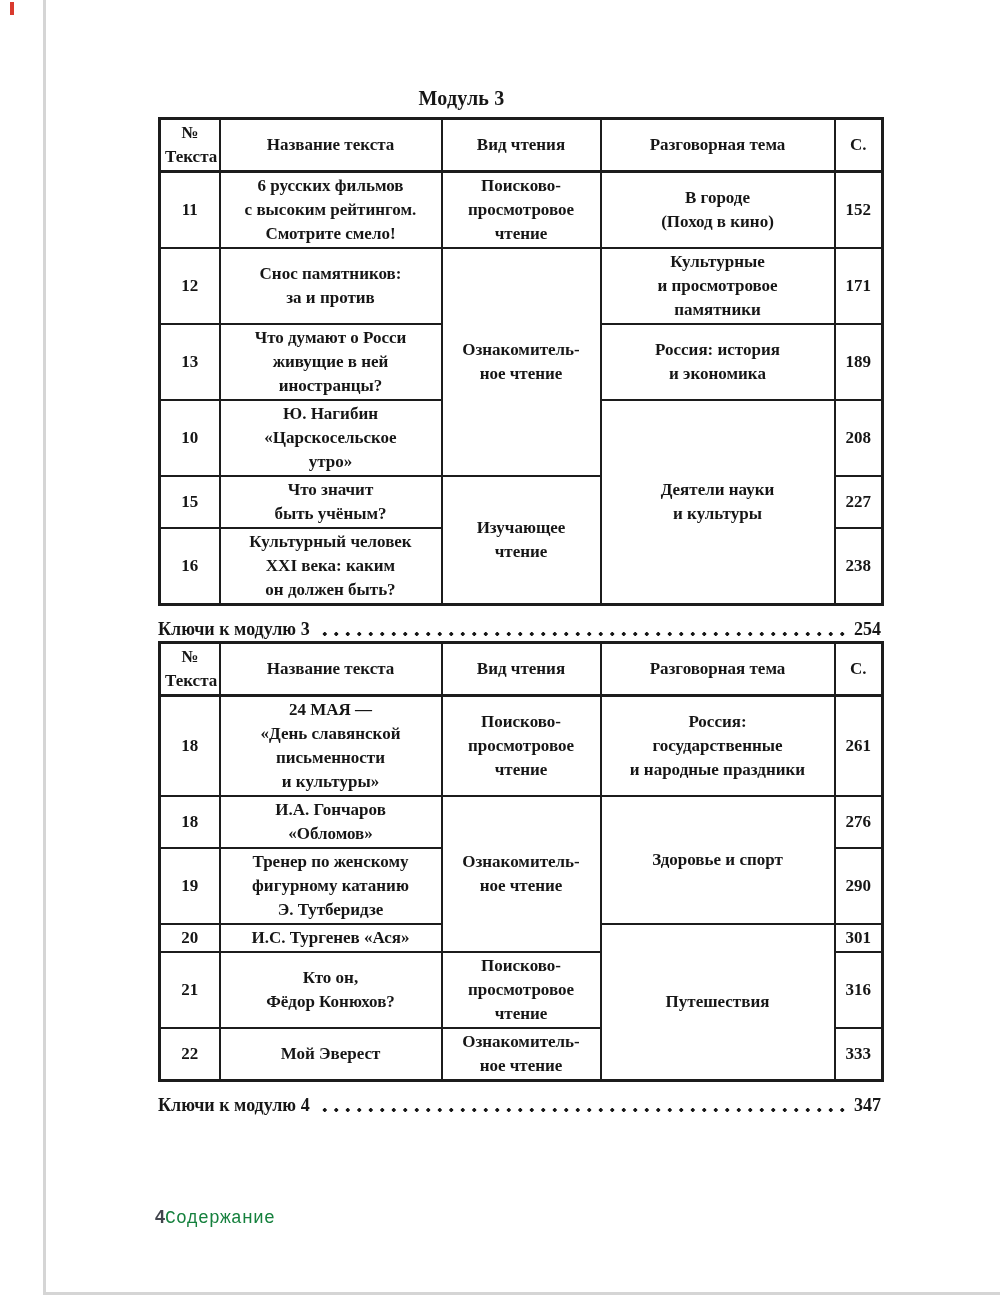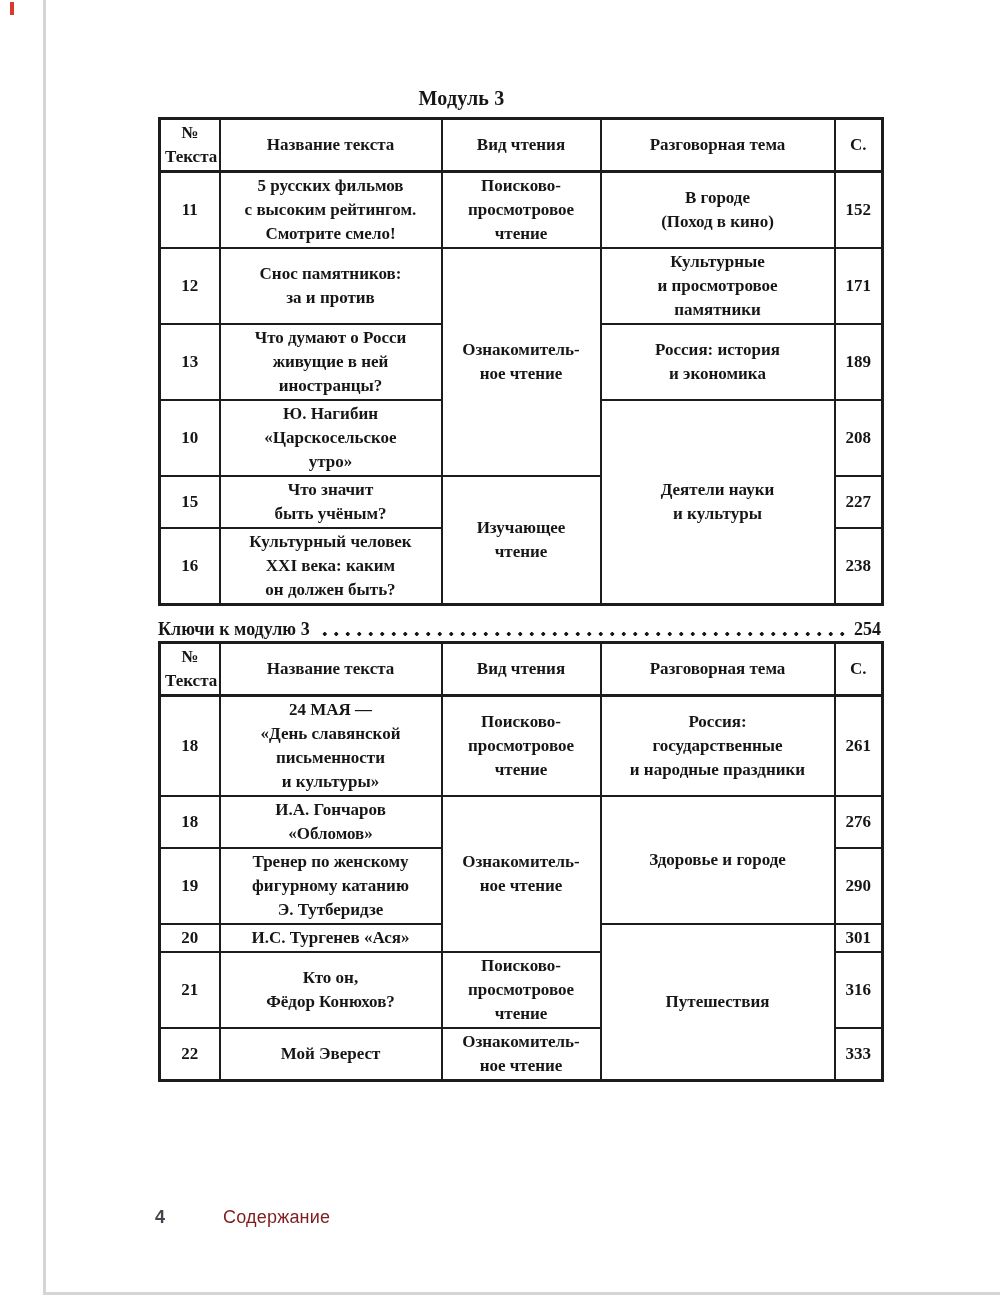--- a/index.html
+++ b/index.html
@@ -50,21 +50,21 @@
     background-image:radial-gradient(circle, #161616 1.7px, transparent 1.9px);
     background-size:11.5px 6px; background-repeat:repeat-x; background-position:0 100%;
   }
 
   .page-footer {
     position:absolute; left:155px; top:1207px;
     font-family:"Liberation Sans", sans-serif; font-size:18px;
     display:flex; align-items:baseline;
   }
   .footer-page-number { color:#42454d; font-weight:bold; }
-  .footer-section { color:#7f1d1d; margin-left:58px; letter-spacing:.2px; }
+  .footer-section { color:#15803d; letter-spacing:.2px;font-family:Liberation Mono, monospace; }
 </style>
 </head>
 <body>
 
 <div class="red-mark"></div>
 
 <div class="page-sheet">
   <div class="content">
 
     <div class="module-title m3-title">Модуль 3</div>
@@ -83,21 +83,21 @@
 Текста</th>
           <th>Название текста</th>
           <th>Вид чтения</th>
           <th>Разговорная тема</th>
           <th>С.</th>
         </tr>
       </thead>
       <tbody>
         <tr style="height:73px">
           <td>11</td>
-          <td>5 русских фильмов
+          <td>6 русских фильмов
 с высоким рейтингом.
 Смотрите смело!</td>
           <td>Поисково-
 просмотровое
 чтение</td>
           <td>В городе
 (Поход в кино)</td>
           <td>152</td>
         </tr>
         <tr style="height:75px">
@@ -186,21 +186,21 @@
 государственные
 и народные праздники</td>
           <td>261</td>
         </tr>
         <tr style="height:50px">
           <td>18</td>
           <td>И.А. Гончаров
 «Обломов»</td>
           <td rowspan="3">Ознакомитель-
 ное чтение</td>
-          <td rowspan="2">Здоровье и городе</td>
+          <td rowspan="2">Здоровье и спорт</td>
           <td>276</td>
         </tr>
         <tr style="height:75px">
           <td>19</td>
           <td>Тренер по женскому
 фигурному катанию
 Э. Тутберидзе</td>
           <td>290</td>
         </tr>
         <tr style="height:25px">
@@ -221,20 +221,25 @@
         <tr style="height:50px">
           <td>22</td>
           <td>Мой Эверест</td>
           <td>Ознакомитель-
 ное чтение</td>
           <td>333</td>
         </tr>
       </tbody>
     </table>
 
+    <div class="keys-line">
+      <span>Ключи к модулю 4</span>
+      <span class="keys-leader"></span>
+      <span>347</span>
+    </div>
 
   </div>
 </div>
 
 <div class="page-footer">
   <span class="footer-page-number">4</span>
   <span class="footer-section">Содержание</span>
 </div>
 
 </body></html>

